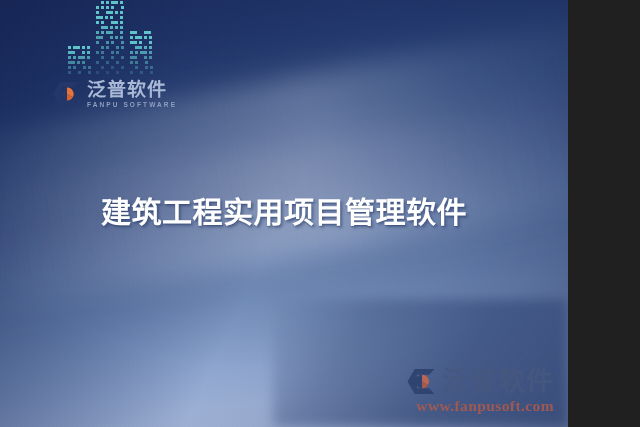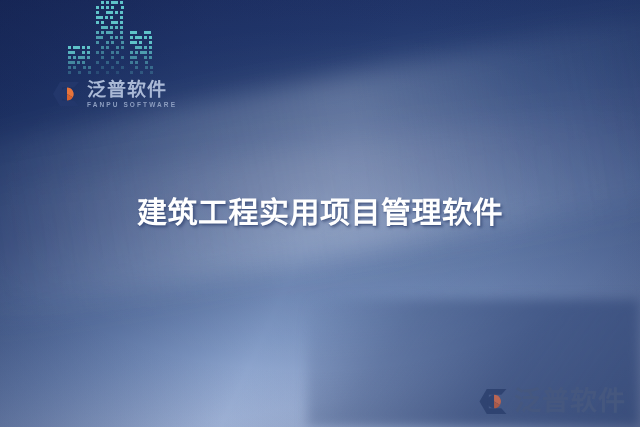--- a/index.html
+++ b/index.html
@@ -3,21 +3,21 @@
 <meta charset="utf-8">
 <style>
   html, body {
     margin: 0;
     padding: 0;
     background: #202020;
   }
 
   #stage {
     position: relative;
-    width: 640px;
+    width: 568px;
     height: 427px;
     overflow: hidden;
     font-family: "Liberation Sans", "DejaVu Sans", sans-serif;
     background: #2a4170;
   }
 
   
   .bg-base {
     position: absolute;
     inset: 0;
@@ -495,15 +495,16 @@
   <div class="watermark">
     <div class="wm-row">
       <svg class="wm-mark" viewBox="0 0 56 52">
         <path d="M16 2 L54 2 L44 13 L20 13 L20 39 L44 39 L54 50 L16 50 L2 26 Z" fill="#2e4270"></path>
         <circle cx="30" cy="26" r="13" fill="#2e4270"></circle>
         <path d="M30 26 L30 13 A13 13 0 0 1 41.5 32.5 Z" fill="#c4674f"></path>
         <path d="M30 26 L41.5 32.5 A13 13 0 0 1 30 39 Z" fill="#b35a44"></path>
       </svg>
       <span class="wm-cn">泛普软件</span>
     </div>
+    <div class="wm-url">www.fanpusoft.com</div>
   </div>
 
 </div>
 
 </body></html>

